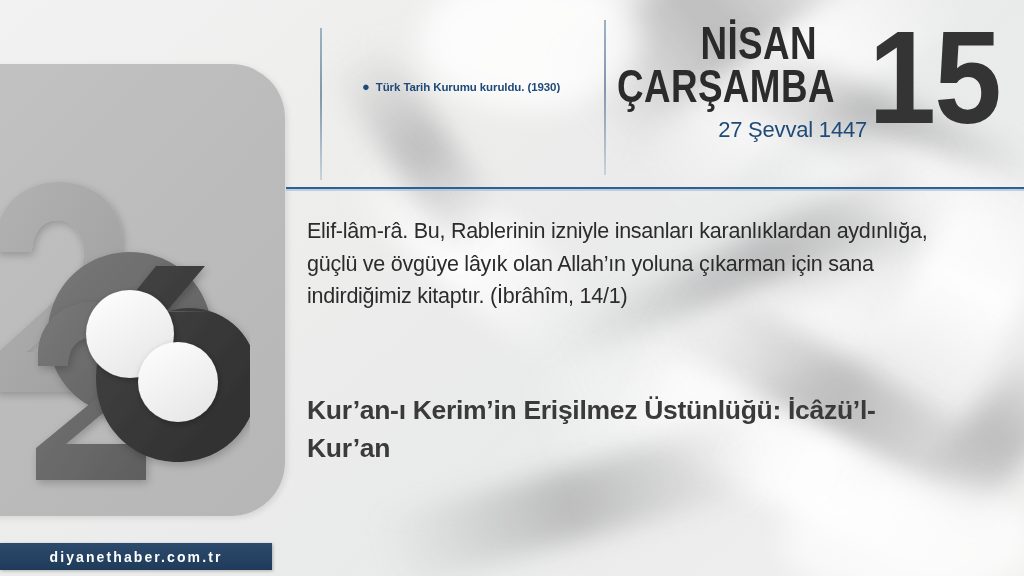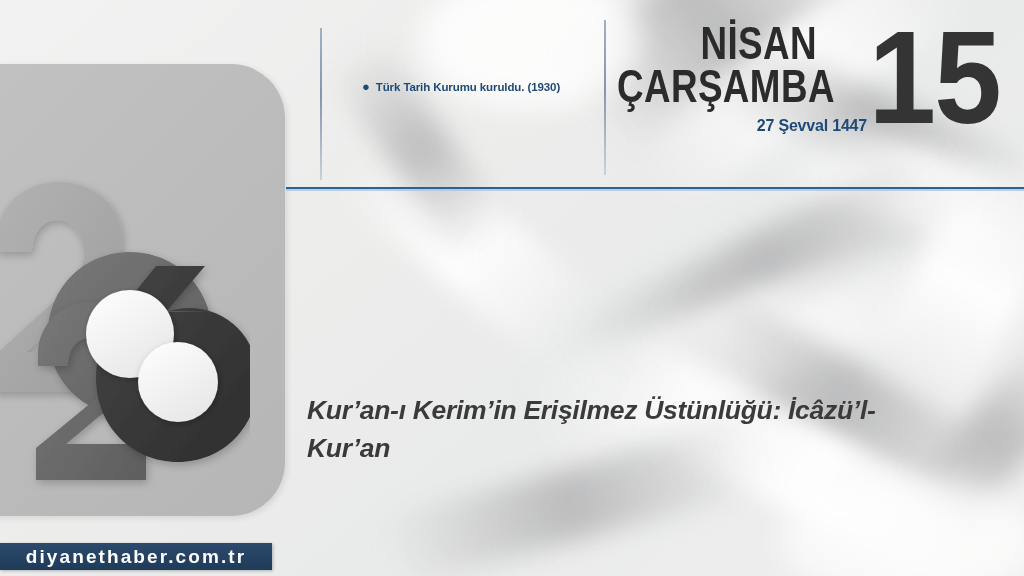--- a/index.html
+++ b/index.html
@@ -111,22 +111,22 @@
     font-size: 46px;
     line-height: 0.93;
     letter-spacing: 0.5px;
     transform: scaleX(0.80);
     transform-origin: left center;
     white-space: nowrap;
   }
   #hijri-date {
     margin-top: 9px;
     color: #1f4a77;
-    font-size: 16px;
-    font-weight: bold;
+    font-size: 22px;
+    font-weight: normal;
     letter-spacing: -0.2px;
   }
 
   
   #day-number {
     position: absolute;
     right: 24px;
     top: 12px;
     color: #343434;
     font-family: "Liberation Sans Narrow", "Liberation Sans", sans-serif;
@@ -155,39 +155,38 @@
     position: absolute;
     left: 307px;
     top: 392px;
     width: 645px;
     color: #3a3a3a;
     font-family: "Liberation Sans Narrow", "Liberation Sans", sans-serif;
     font-weight: bold;
     font-size: 26.5px;
     line-height: 1.42;
     letter-spacing: -0.3px;
-    font-style: italic;
   }
 
   
   #footer-bar {
     position: absolute;
     left: 0;
     top: 543px;
     width: 272px;
     height: 27px;
     background: linear-gradient(180deg, #2c4a6b 0%, #254263 55%, #1f3b59 100%);
     box-shadow: 1px 1px 3px rgba(0,0,0,0.25);
     display: flex;
     align-items: center;
     justify-content: center;
   }
   #footer-url {
     color: #ffffff;
-    font-size: 19px;
+    font-size: 14px;
     font-weight: bold;
     letter-spacing: 2.1px;
   }
 </style>
 </head>
 <body>
 
 <div id="page">
 
   <div id="watermark">
@@ -322,20 +321,21 @@
   </div>
 
   <div id="date-block">
     <div class="date-line">NİSAN</div>
     <div class="date-line">ÇARŞAMBA</div>
     <div id="hijri-date">27 Şevval 1447</div>
   </div>
 
   <div id="day-number">15</div>
 
+  <div id="verse-text">Elif-lâm-râ. Bu, Rablerinin izniyle insanları karanlıklardan aydınlığa, güçlü ve övgüye lâyık olan Allah’ın yoluna çıkarman için sana indirdiğimiz kitaptır. (İbrâhîm, 14/1)</div>
 
   <div id="article-title">Kur’an-ı Kerim’in Erişilmez Üstünlüğü: İcâzü’l-Kur’an</div>
 
   <div id="footer-bar">
     <span id="footer-url">diyanethaber.com.tr</span>
   </div>
 
 </div>
 
 </body></html>

